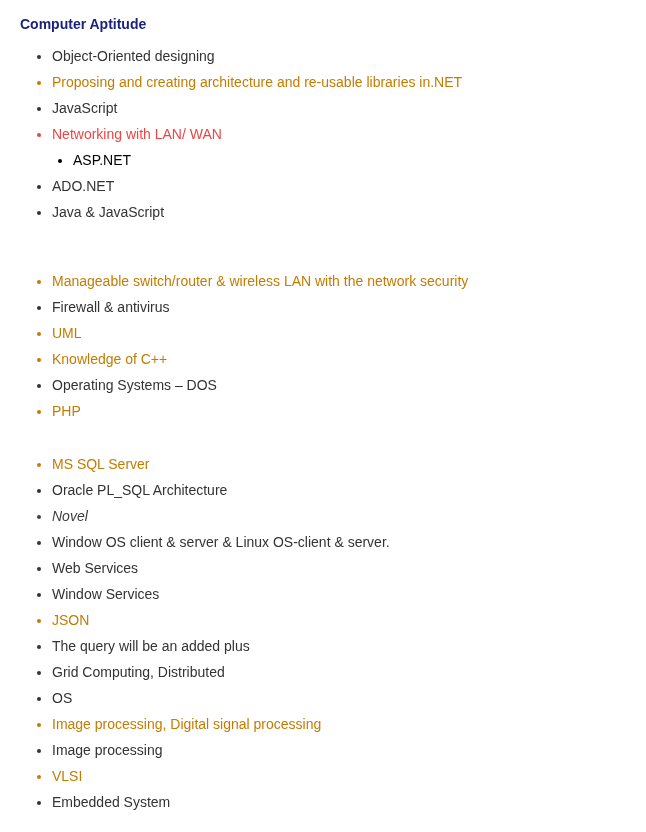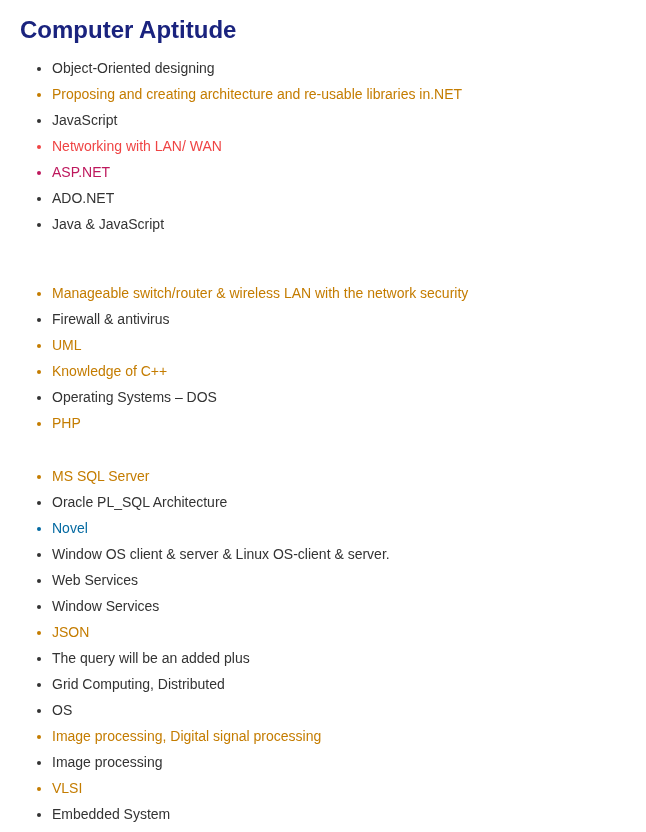--- a/index.html
+++ b/index.html
@@ -11,21 +11,21 @@
       font-family: Arial, sans-serif;
       font-size: 14px;
       background: #fff;
       color: #333;
       padding: 16px 20px;
       width: 646px;
       min-height: 832px;
     }
     h1 {
       color: #1a237e;
-      font-size: 24px;
+      font-size: 14px;
       font-weight: bold;
       margin-bottom: 14px;
     }
     ul {
       list-style-type: disc;
       padding-left: 32px;
     }
     ul li {
       margin-bottom: 5px;
       line-height: 1.5;
@@ -34,32 +34,32 @@
 </head>
 <body>
 
 <h1>Computer Aptitude</h1>
 
 <ul id="list-container">
 <li style="color: rgb(51, 51, 51);">Object-Oriented designing</li>
     <li style="color: rgb(196, 124, 0);">Proposing and creating architecture and re-usable libraries in.NET</li>
     <li style="color: rgb(51, 51, 51);">JavaScript</li>
     <li style="color: #ef4444;">Networking with LAN/ WAN</li>
-    <li style="color: #be185d;">ASP.NET</li>
+    <li style="color: #000000; margin-left: 21px;">ASP.NET</li>
     <li style="color: rgb(51, 51, 51);">ADO.NET</li>
     <li style="color: rgb(51, 51, 51);">Java &amp; JavaScript</li>
     <li style="color: rgb(196, 124, 0); margin-top: 48px;">Manageable switch/router &amp; wireless LAN with the network security</li>
     <li style="color: rgb(51, 51, 51);">Firewall &amp; antivirus</li>
     <li style="color: rgb(196, 124, 0);">UML</li>
     <li style="color: rgb(196, 124, 0);">Knowledge of C++</li>
     <li style="color: rgb(51, 51, 51);">Operating Systems – DOS</li>
     <li style="color: rgb(196, 124, 0);">PHP</li>
     <li style="color: rgb(196, 124, 0); margin-top: 32px;">MS SQL Server</li>
     <li style="color: rgb(51, 51, 51);">Oracle PL_SQL Architecture</li>
-    <li style="color: #0369a1;">Novel</li>
+    <li style="color: #404040; font-style: italic;">Novel</li>
     <li style="color: rgb(51, 51, 51);">Window OS client &amp; server &amp; Linux OS-client &amp; server.</li>
     <li style="color: rgb(51, 51, 51);">Web Services</li>
     <li style="color: rgb(51, 51, 51);">Window Services</li>
     <li style="color: rgb(196, 124, 0);">JSON</li>
     <li style="color: rgb(51, 51, 51);">The query will be an added plus</li>
     <li style="color: rgb(51, 51, 51);">Grid Computing, Distributed</li>
     <li style="color: rgb(51, 51, 51);">OS</li>
     <li style="color: rgb(196, 124, 0);">Image processing, Digital signal processing</li>
     <li style="color: rgb(51, 51, 51);">Image processing</li>
     <li style="color: rgb(196, 124, 0);">VLSI</li>

